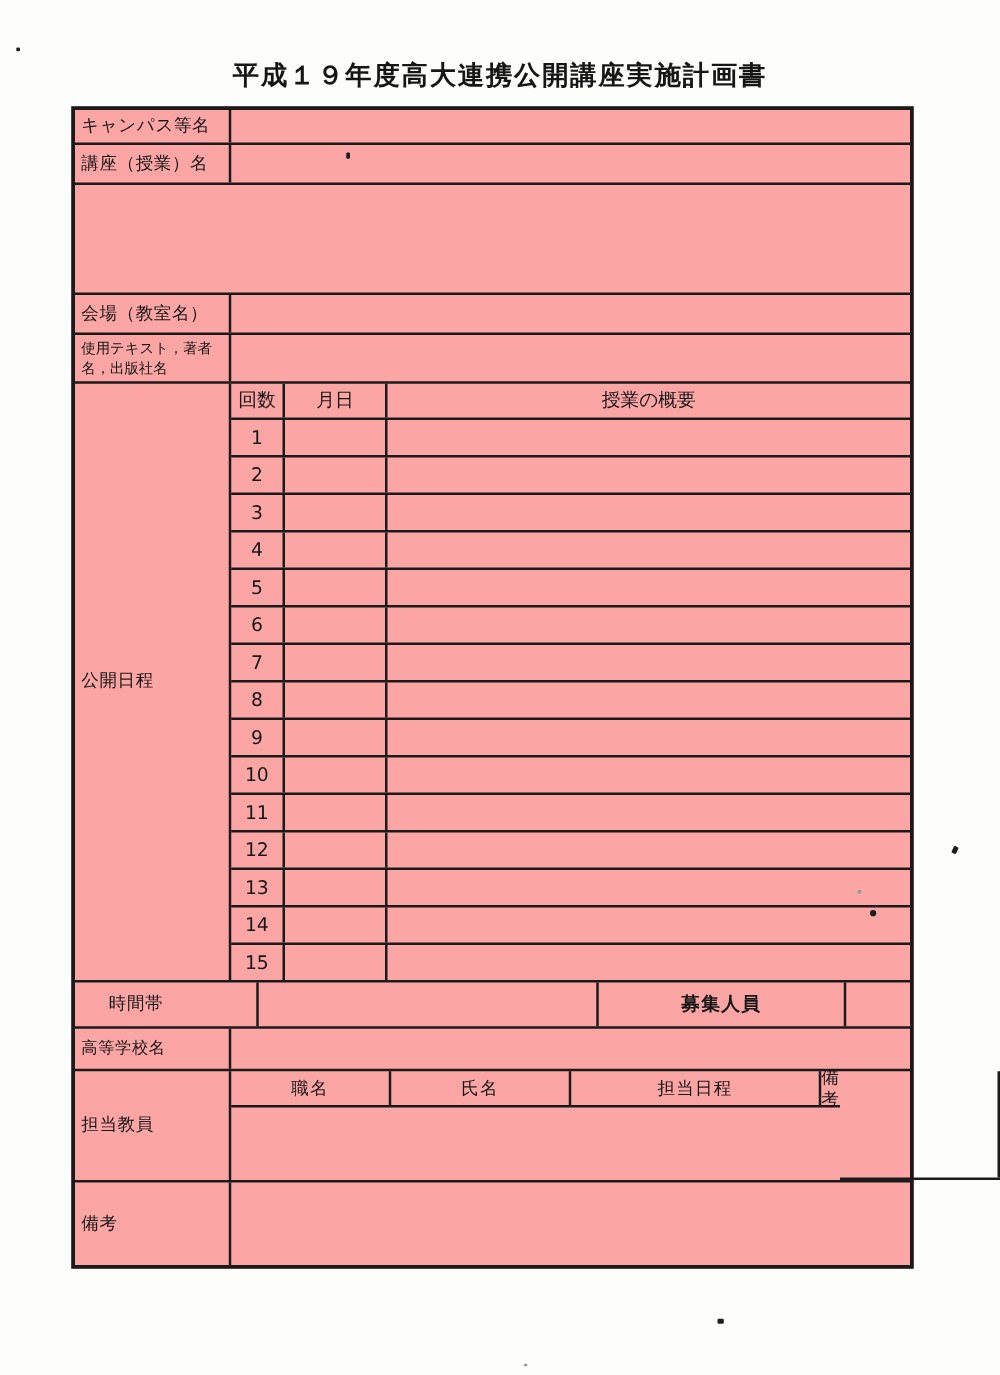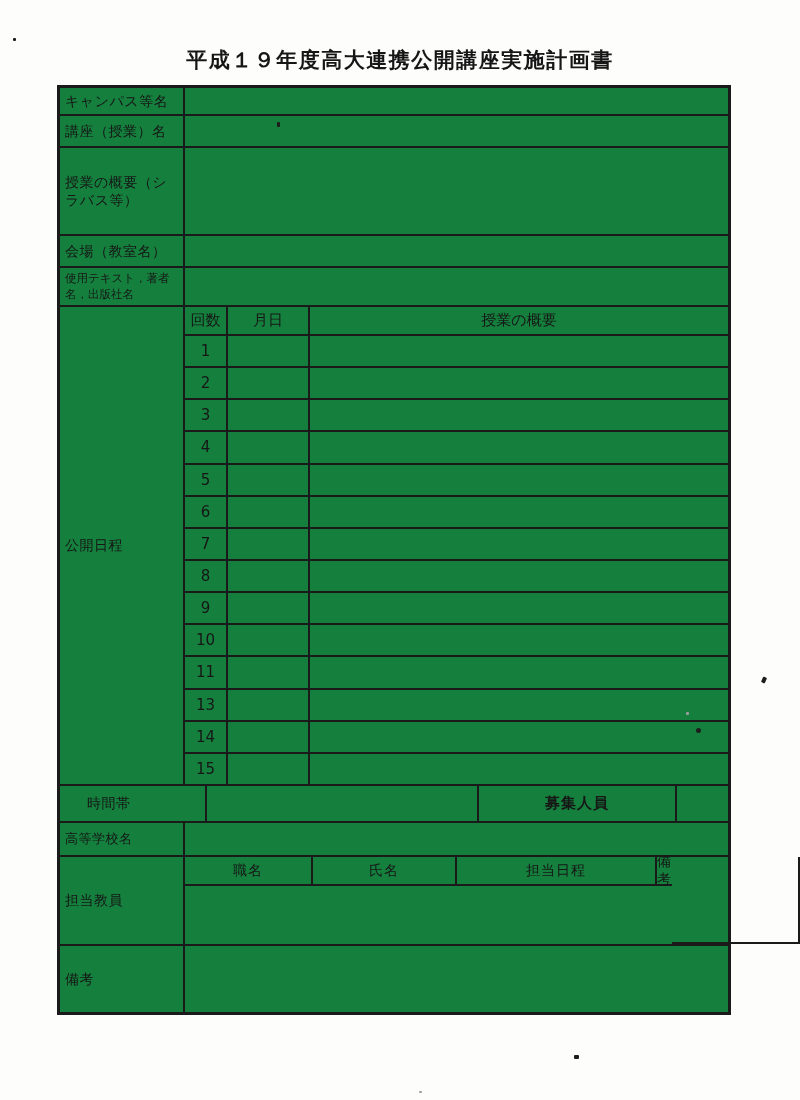--- a/index.html
+++ b/index.html
@@ -12,21 +12,21 @@
     color: var(--ink, #161616);
     overflow:hidden;
   }
   .title {
     position:absolute; top:46px; left:0; width:800px;
     text-align:center; font-size:21px; font-weight:bold; letter-spacing:1.5px;
   }
   .tbl {
     position:absolute; left:57px; top:85px; width:674px; height:930px;
     border:3px solid var(--line, #1a1a1a);
-    display:flex; flex-direction:column; background:#15803d;
+    display:flex; flex-direction:column; background:#fca5a5;
   }
   .row { display:flex; border-bottom:2px solid var(--line,#1a1a1a); }
   .row:last-child { border-bottom:none; }
   .label {
     width:125px; flex:0 0 125px;
     border-right:2px solid var(--line,#1a1a1a);
     display:flex; align-items:center;
     padding:2px 3px 2px 5px;
     font-size:14px; line-height:1.3; letter-spacing:0.5px;
   }
@@ -87,21 +87,20 @@
       <div class="label">キャンパス等名</div>
       <div class="value"></div>
     </div>
 
     <div class="row r-course">
       <div class="label">講座（授業）名</div>
       <div class="value"></div>
     </div>
 
     <div class="row r-overview">
-      <div class="label">授業の概要（シラバス等）</div>
       <div class="value"></div>
     </div>
 
     <div class="row r-venue">
       <div class="label">会場（教室名）</div>
       <div class="value"></div>
     </div>
 
     <div class="row r-textbook">
       <div class="label small">使用テキスト，著者名，出版社名</div>
@@ -161,20 +160,25 @@
           <div class="c-date"></div>
           <div class="c-theme"></div>
         </div>
         <div class="srow">
           <div class="c-num">10</div>
           <div class="c-date"></div>
           <div class="c-theme"></div>
         </div>
         <div class="srow">
           <div class="c-num">11</div>
+          <div class="c-date"></div>
+          <div class="c-theme"></div>
+        </div>
+        <div class="srow">
+          <div class="c-num">12</div>
           <div class="c-date"></div>
           <div class="c-theme"></div>
         </div>
         <div class="srow">
           <div class="c-num">13</div>
           <div class="c-date"></div>
           <div class="c-theme"></div>
         </div>
         <div class="srow">
           <div class="c-num">14</div>

